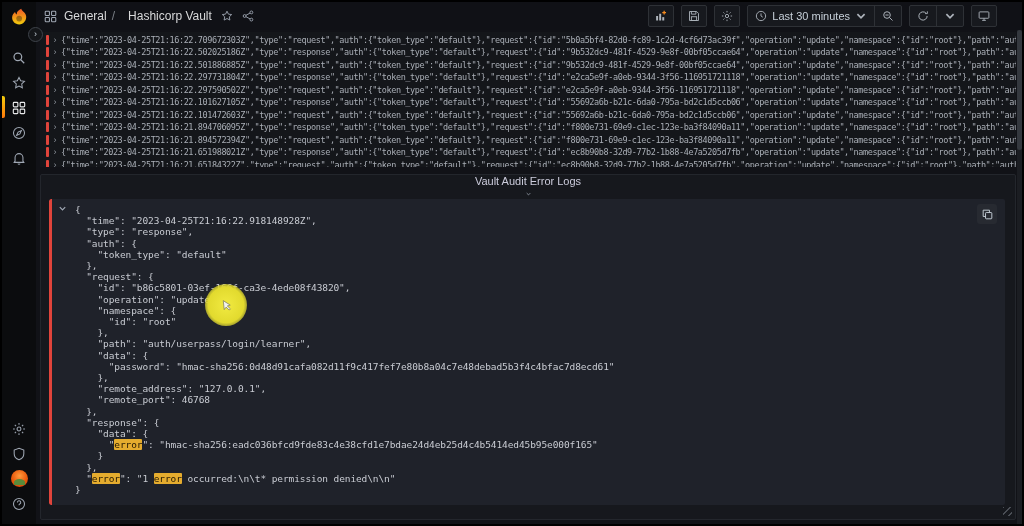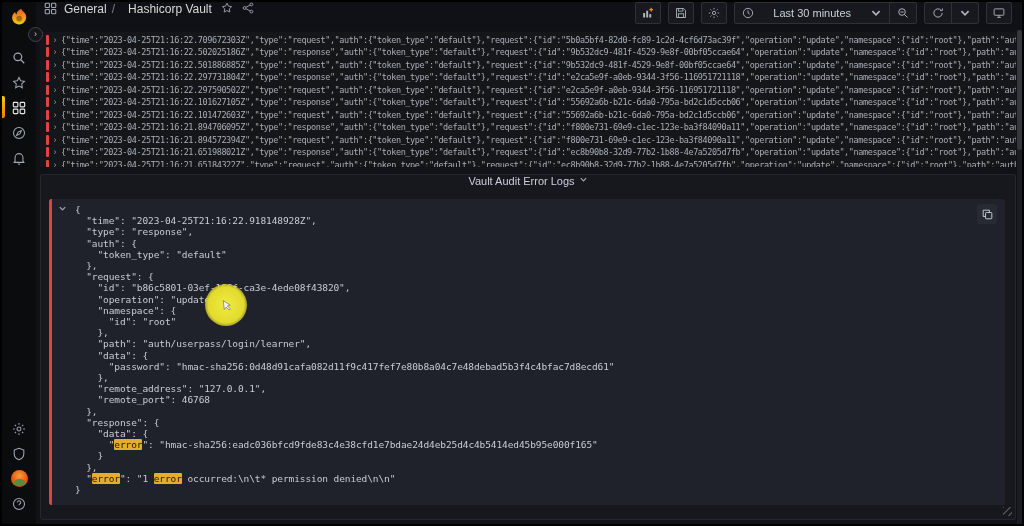--- a/index.html
+++ b/index.html
@@ -24,54 +24,54 @@
             background:radial-gradient(circle at 50% 35%, #ff9a3d 0%, #e8590c 55%, #c33d08 100%);
             position:relative; overflow:hidden; }
   .avatar::after { content:""; position:absolute; left:3px; bottom:2px; width:11px; height:6px;
             background:#5a8a3a; border-radius:50% 50% 0 0; }
   .expand-btn { position:absolute; left:26px; top:25px; width:15px; height:15px; border-radius:50%;
             background:#141619; border:1px solid #3e434a; color:#c7d0d9; font-size:9px; line-height:13px;
             text-align:center; z-index:5; cursor:pointer; }
 
   
   .main { flex:1; display:flex; flex-direction:column; min-width:0; }
-  .topbar { height:28px; display:flex; align-items:flex-start; padding:0 10px 0 8px; background:#101116; flex-shrink:0; }
+  .topbar { height:28px; display:flex; align-items:center; padding:0 25px 0 8px; background:#101116; flex-shrink:0; }
   .crumb-icon { color:#9fa7b3; display:flex; }
   .crumb-icon svg { width:13px; height:13px; }
   .crumb-text { color:#d8d9da; font-size:12px; margin-left:7px; white-space:nowrap; cursor:pointer; }
   .crumb-sep { color:#7b8087; font-size:12px; margin:0 5px; }
   .crumb-btn { color:#9fa7b3; margin-left:9px; display:flex; cursor:pointer; }
   .crumb-btn svg { width:12px; height:12px; }
 
   .toolbar { margin-left:auto; display:flex; align-items:center; gap:7px; }
   .tb-btn { height:22px; min-width:26px; display:flex; align-items:center; justify-content:center; gap:5px;
             background:#17191e; border:1px solid #2e3136; border-radius:2px; color:#aeb4bc; font-size:11px;
             padding:0 6px; cursor:pointer; white-space:nowrap; }
   .tb-btn svg { width:12px; height:12px; }
   .tb-group { display:flex; align-items:stretch; background:#17191e; border:1px solid #2e3136; border-radius:2px; }
-  .tb-seg { display:flex; align-items:center; gap:19px; padding:0 7px; height:20px; color:#c7d0d9; font-size:11px;
+  .tb-seg { display:flex; align-items:center; gap:5px; padding:0 7px; height:20px; color:#c7d0d9; font-size:11px;
             cursor:pointer; }
   .tb-seg svg { width:12px; height:12px; color:#aeb4bc; }
   .tb-div { width:1px; background:#2e3136; }
   .caret { width:8px; height:8px; }
 
   
   .content { flex:1; padding:2px 6px 4px 4px; display:flex; flex-direction:column; gap:7px; min-height:0; position:relative; }
 
   .logs-panel { height:135px; overflow:hidden; padding:2px 0 0 6px; background:#14161a; flex-shrink:0; }
   .log-row { display:flex; align-items:center; height:11px; margin-bottom:1.5px; cursor:pointer; }
   .log-bar { width:3px; height:10px; background:#e0443b; border-radius:1px; flex-shrink:0; }
   .log-chev { color:#8e959e; font-size:9px; width:12px; text-align:center; flex-shrink:0; line-height:10px; }
   .log-text { font-family:"DejaVu Sans Mono", monospace; font-size:8.5px; letter-spacing:-0.4px; color:#a9aeb6;
               white-space:nowrap; overflow:hidden; flex:1; }
 
   .error-panel { flex:1; background:#16181d; border:1px solid #23262c; border-radius:2px; display:flex;
                  flex-direction:column; min-height:0; position:relative; }
-  .panel-title { height:22px; display:flex; align-items:flex-start; justify-content:center; gap:4px; color:#ccccdc;
-                 font-size:11px; cursor:pointer; flex-shrink:0; }
+  .panel-title { height:22px; display:flex; align-items:center; justify-content:center; gap:4px; color:#ccccdc;
+                 font-size:11px; cursor:pointer; flex-shrink:0;flex-direction:column; }
   .panel-title svg { width:9px; height:9px; color:#9fa7b3; }
   .json-box { position:relative; margin:2px 10px 14px 8px; flex:1; background:#1f222a; border-radius:2px;
               padding:5px 10px 8px 26px; overflow:hidden; }
   .json-bar { position:absolute; left:0; top:0; bottom:0; width:3px; background:#e0443b; border-radius:2px 0 0 2px; }
   .json-chev { position:absolute; left:9px; top:5px; color:#9fa7b3; width:9px; height:9px; cursor:pointer; }
   .copy-btn { position:absolute; right:8px; top:5px; width:20px; height:20px; background:#272a31; border-radius:3px;
               display:flex; align-items:center; justify-content:center; color:#c7d0d9; cursor:pointer; }
   .copy-btn svg { width:11px; height:11px; }
   .json-line { font-family:"DejaVu Sans Mono", monospace; font-size:9.5px; line-height:11.2px; letter-spacing:-0.1px;
                color:#c9ccd3; white-space:pre; }

